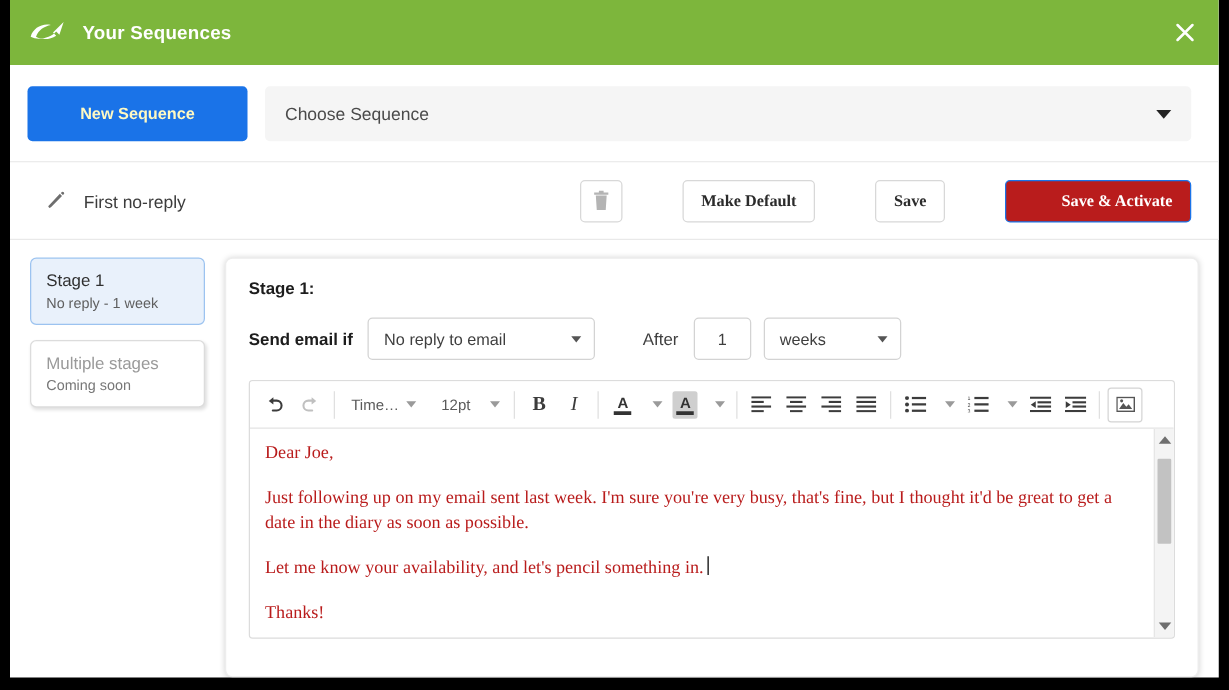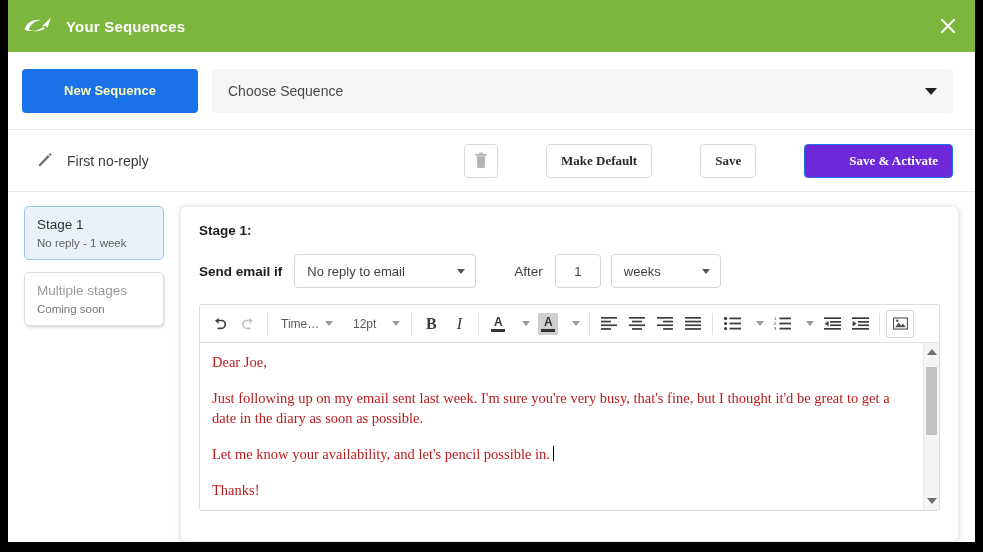--- a/index.html
+++ b/index.html
@@ -158,21 +158,21 @@
     font-family: Liberation Serif, serif;
   }
   .act-btn.icon-only {
     width: 34px;
     padding: 0;
     display: flex;
     align-items: center;
     justify-content: center;
   }
   .act-btn.primary {
-    background: #6d28d9;
+    background: #b91c1c;
     border-color: #1a73e8;
     color: #ffffff;
     padding-left: 44px;
   }
 
   
   .body-area {
     display: flex;
     padding: 14px 16px 0 16px;
     box-sizing: border-box;
@@ -642,21 +642,21 @@
                 <path d="M2.4 10.4 L6 5.4 L8.6 8.6 L10.6 6.4 L13.6 10.4 Z" fill="#555555"></path>
                 <circle cx="4.6" cy="3.5" r="1.3" fill="#555555"></circle>
               </svg>
             </div>
           </div>
 
           <div class="edit-area">
             <div class="edit-text">
               <p>Dear Joe,</p>
               <p>Just following up on my email sent last week. I'm sure you're very busy, that's fine, but I thought it'd be great to get a date in the diary as soon as possible.</p>
-              <p><span>Let me know your availability, and let's pencil possible in.</span><span class="caret-bar"></span></p>
+              <p><span>Let me know your availability, and let's pencil something in.</span><span class="caret-bar"></span></p>
               <p>Thanks!</p>
             </div>
             <div class="sbar">
               <div class="sb-arrow up">
                   <span class="tri-up"></span>
                 </div>
               <div class="sb-thumb"></div>
               <div class="sb-arrow down">
                   <span class="tri-down"></span>
                 </div>

